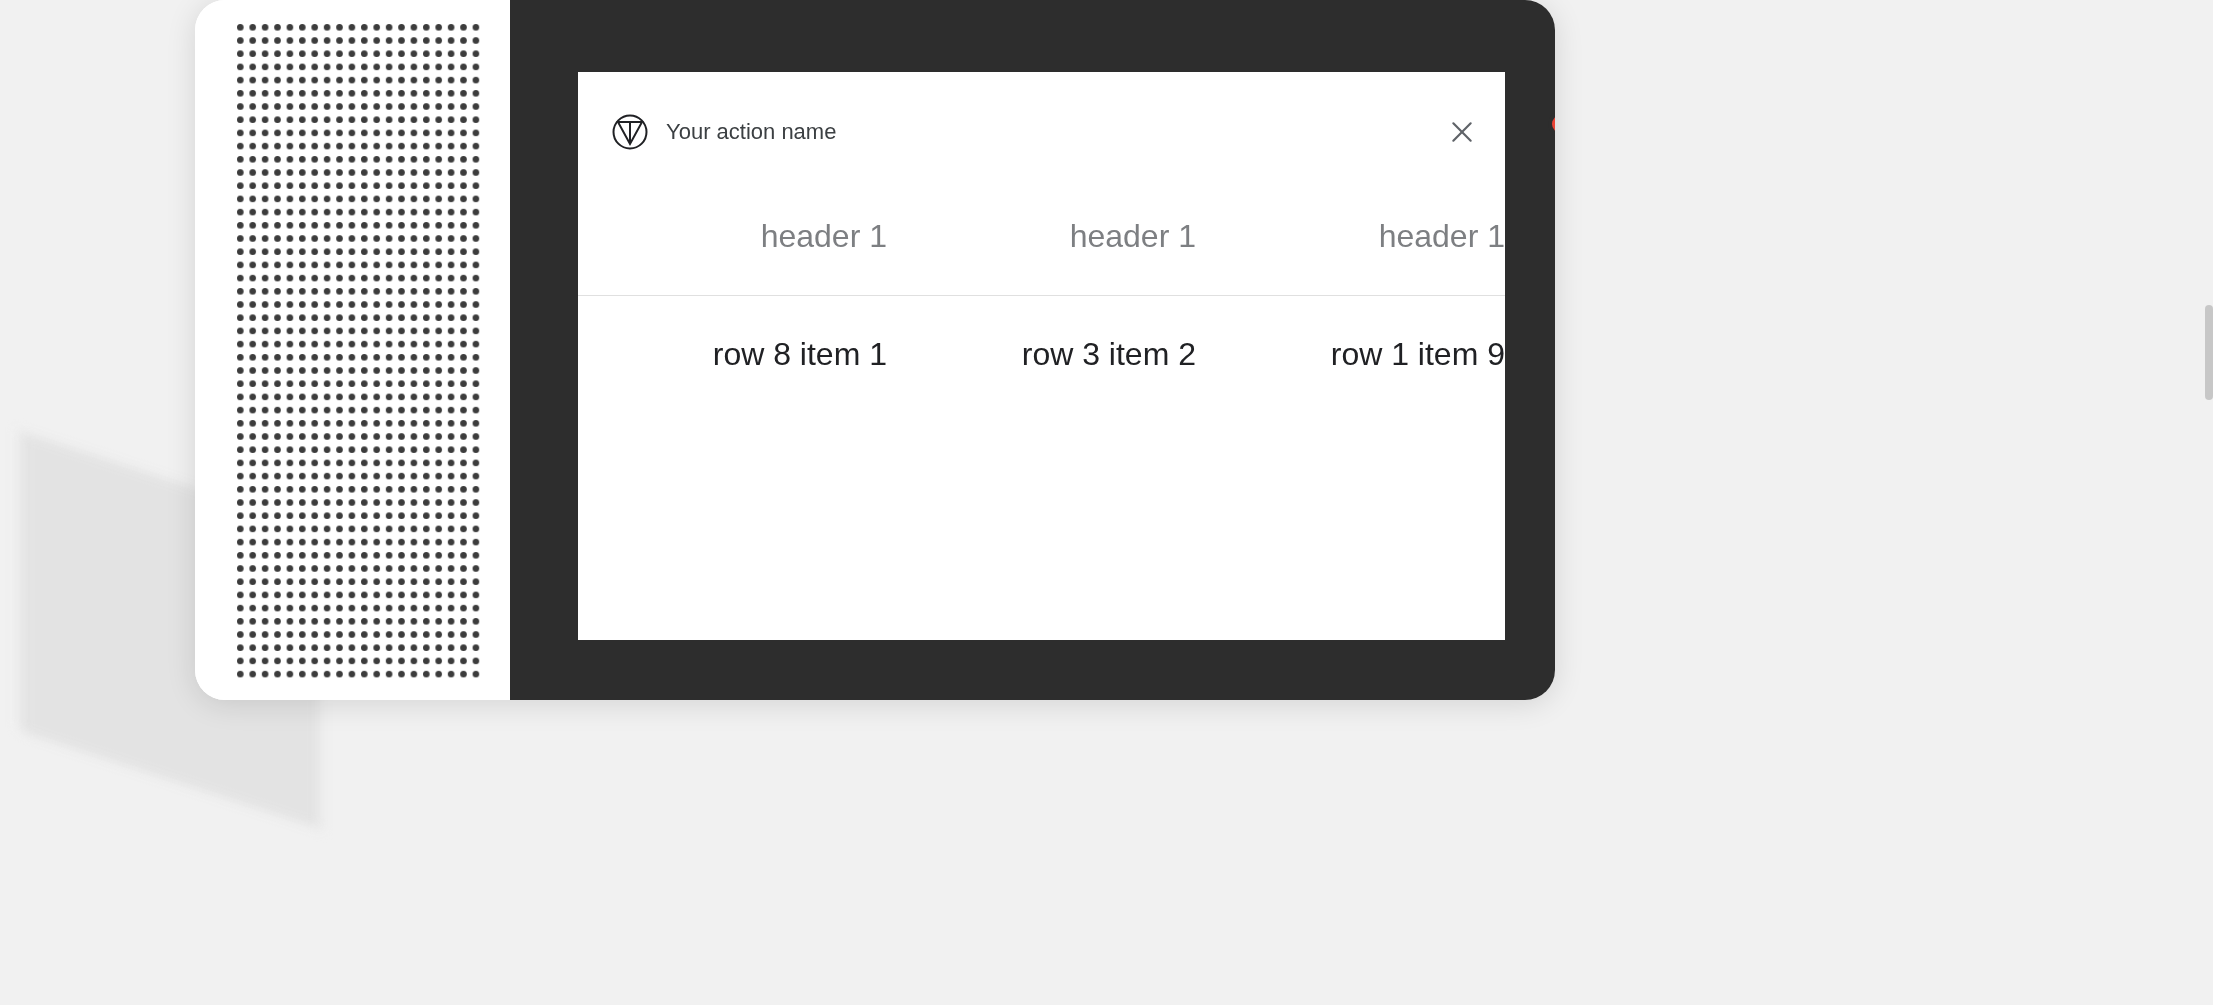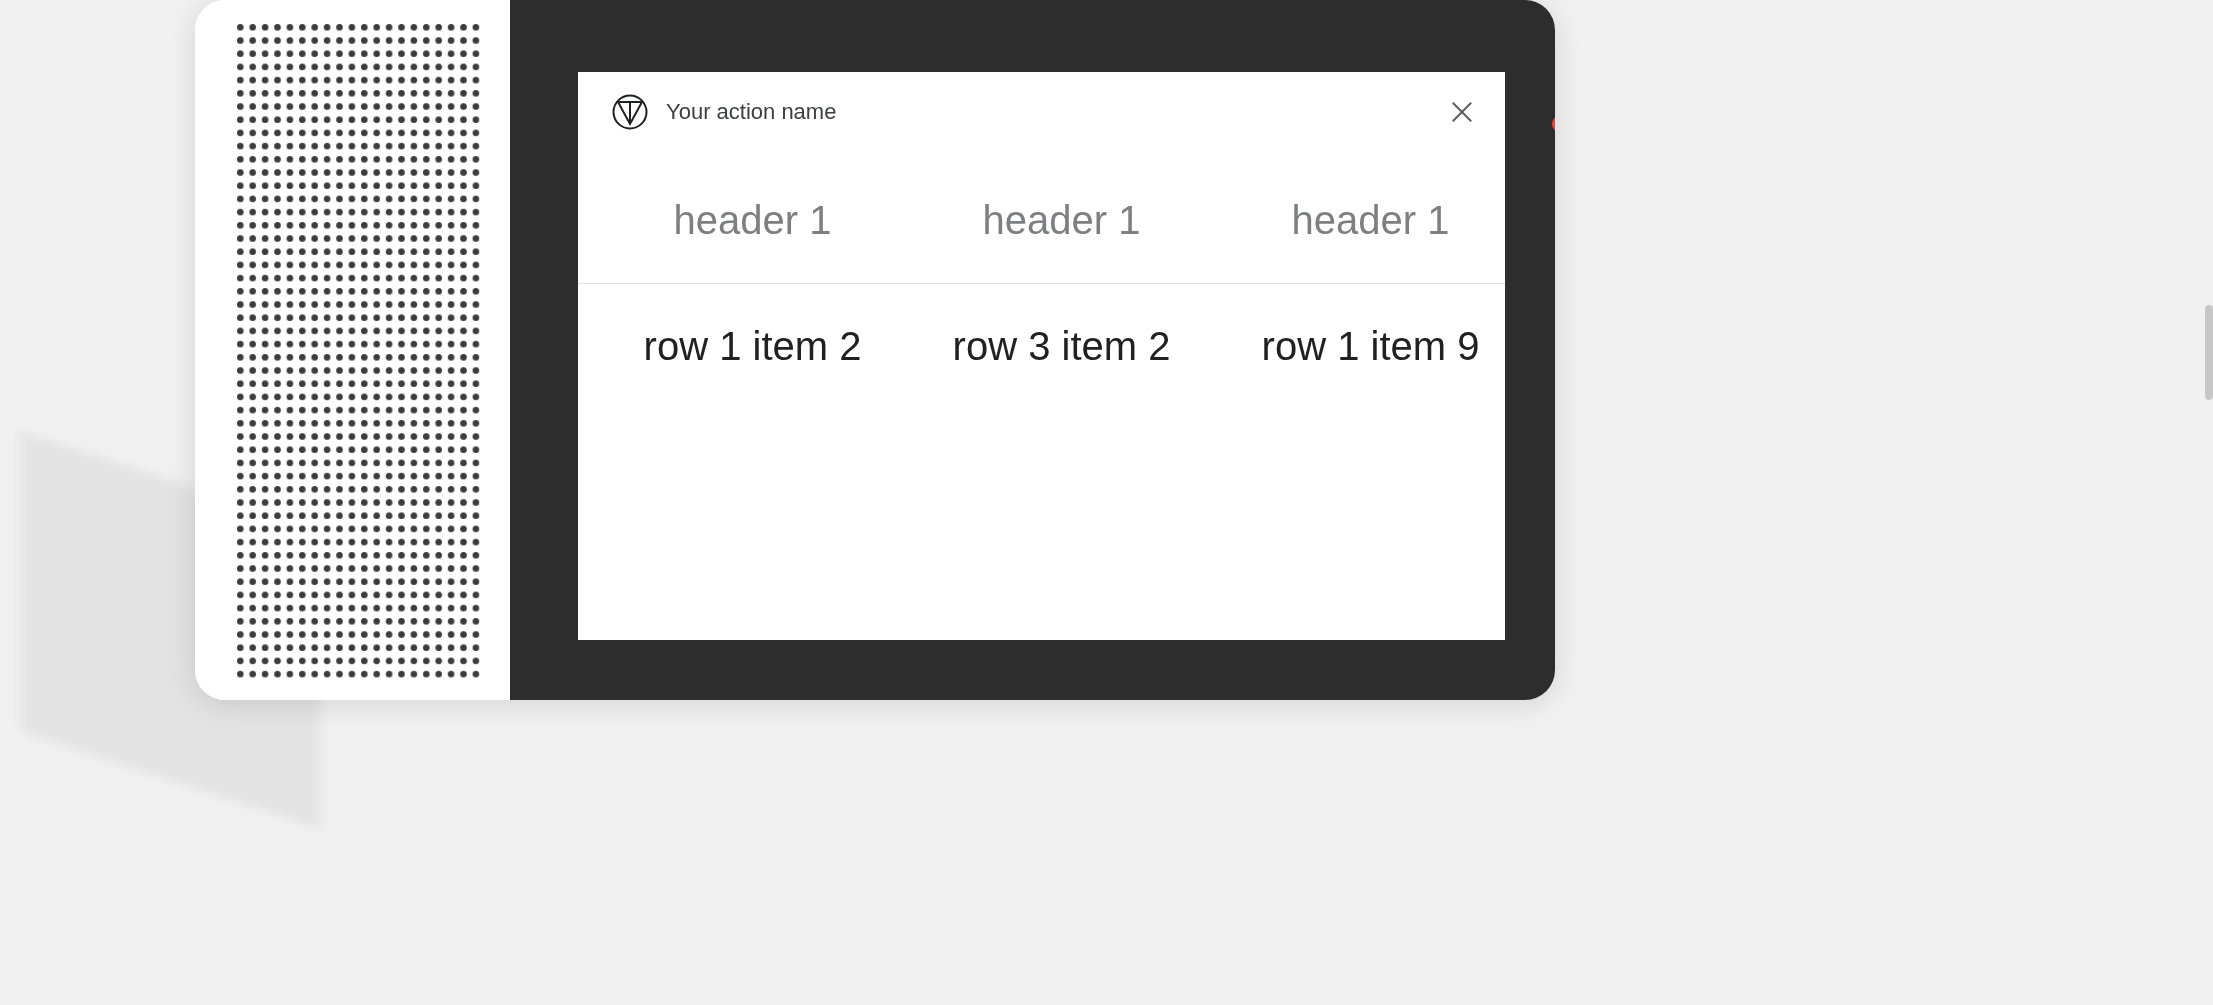--- a/index.html
+++ b/index.html
@@ -92,20 +92,21 @@
     display: flex;
     flex-direction: column;
   }
 
   
   .card-header {
     display: flex;
     align-items: center;
     padding: 22px 28px 28px 34px;
     gap: 18px;
+    margin-top: 20px;
   }
 
   .action-logo {
     width: 36px;
     height: 36px;
     flex-shrink: 0;
   }
   .action-logo svg { width: 100%; height: 100%; }
 
   .action-title {
@@ -127,24 +128,24 @@
   .close-btn svg { width: 26px; height: 26px; stroke: currentColor; }
 
   
   .data-table {
     width: 100%;
     border-collapse: collapse;
     table-layout: fixed;
   }
   .data-table th,
   .data-table td {
-    text-align: center;
+    text-align: right;
     padding: 40px 0 40px 40px;
     font-weight: 400;
-    font-size: 40px;
+    font-size: 32px;
     border-bottom: 1px solid #e0e0e0;
   }
   .data-table th {
     color: #7d7f82;
   }
   .data-table td {
     color: #202124;
   }
   .data-table tr:last-child td {
     border-bottom: none;
@@ -206,21 +207,21 @@
       <table class="data-table">
         <thead>
           <tr>
             <th>header 1</th>
             <th>header 1</th>
             <th>header 1</th>
           </tr>
         </thead>
         <tbody>
           <tr>
-            <td>row 1 item 2</td>
+            <td>row 8 item 1</td>
             <td>row 3 item 2</td>
             <td>row 1 item 9</td>
           </tr>
         </tbody>
       </table>
 
     </div>
   </div>
 </div>
 

